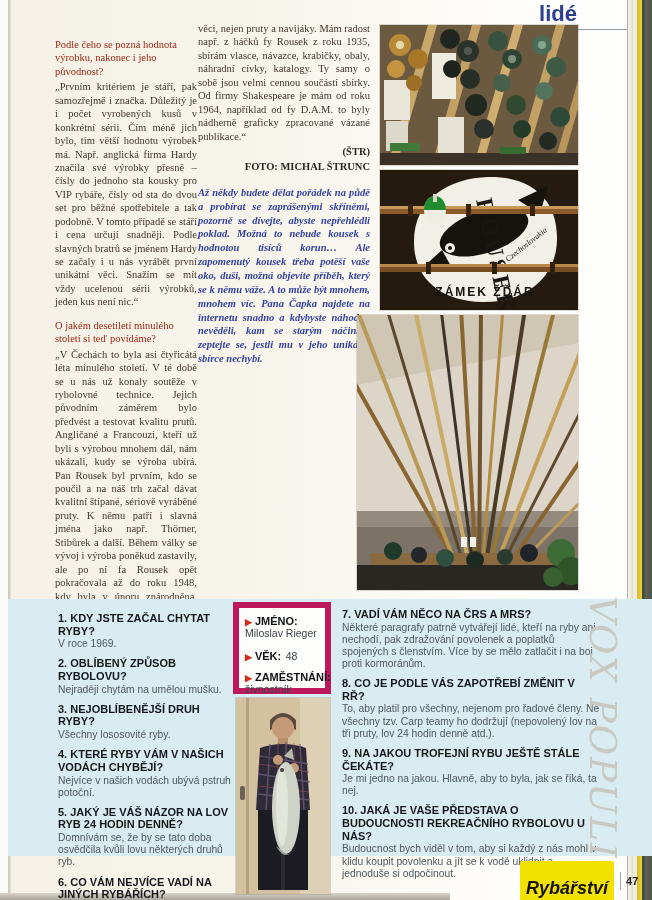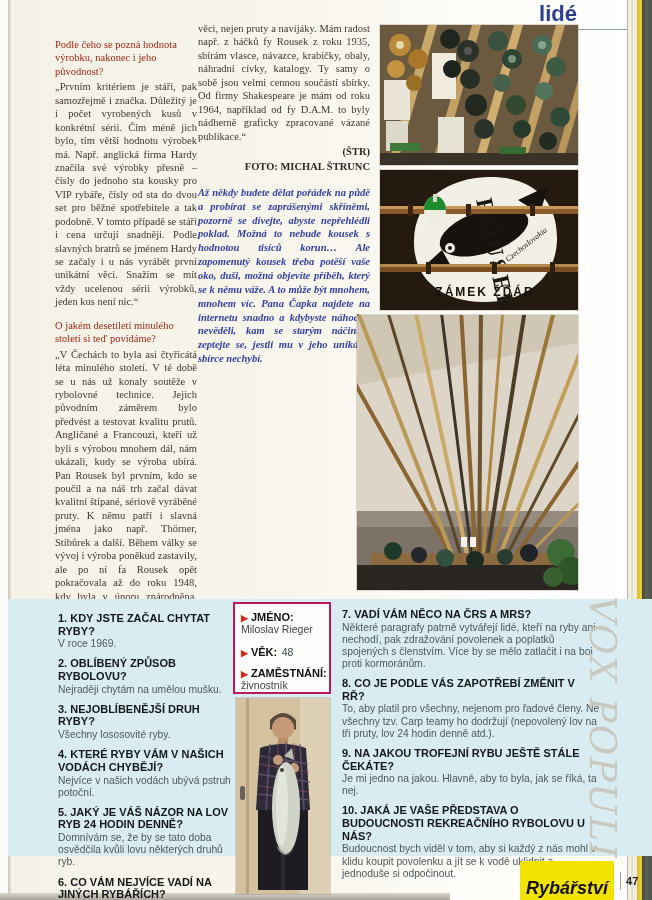--- a/index.html
+++ b/index.html
@@ -40,21 +40,21 @@
   
   .interview{position:absolute;left:8px;top:599px;width:628px;height:257px;background:#d9ecf2;padding-left:24px;}
   .iv-col{position:absolute;font-family:"Liberation Sans",sans-serif;}
   .iv-left{left:50px;top:13px;width:180px;}
   .iv-right{left:334px;top:9px;width:258px;}
   .iv-q{font-weight:bold;font-size:11px;color:#15181a;line-height:1.15;margin-bottom:1px;}
   .iv-a{font-size:10.3px;color:#4e585d;line-height:1.18;margin-bottom:7px;}
   .iv-credit{text-align:right;font-size:11px;color:#33393c;margin-top:18px;}
 
   .profile-box{position:absolute;left:225px;top:3px;width:98px;height:92px;background:#fdfdfb;
-     border:2px solid #be185d;padding:7px 6px;box-sizing:border-box;font-family:"Liberation Sans",sans-serif;}
+     border:6px solid #be185d;padding:7px 6px;box-sizing:border-box;font-family:"Liberation Sans",sans-serif;}
   .p-item{margin-bottom:7px;}
   .p-label{font-weight:bold;font-size:11px;color:#101214;}
   .p-label .arrow{color:#d42a1e;font-size:9px;margin-right:3px;}
   .p-value{font-size:10.5px;color:#3c4448;}
   .p-inline{display:inline;}
 
   
   .watermark{position:absolute;left:584px;top:596px;height:268px;writing-mode:vertical-rl;
     font-family:"DejaVu Serif", cursive;font-style:italic;font-size:37px;color:#c9c9c1;letter-spacing:2px;line-height:1;}
 

